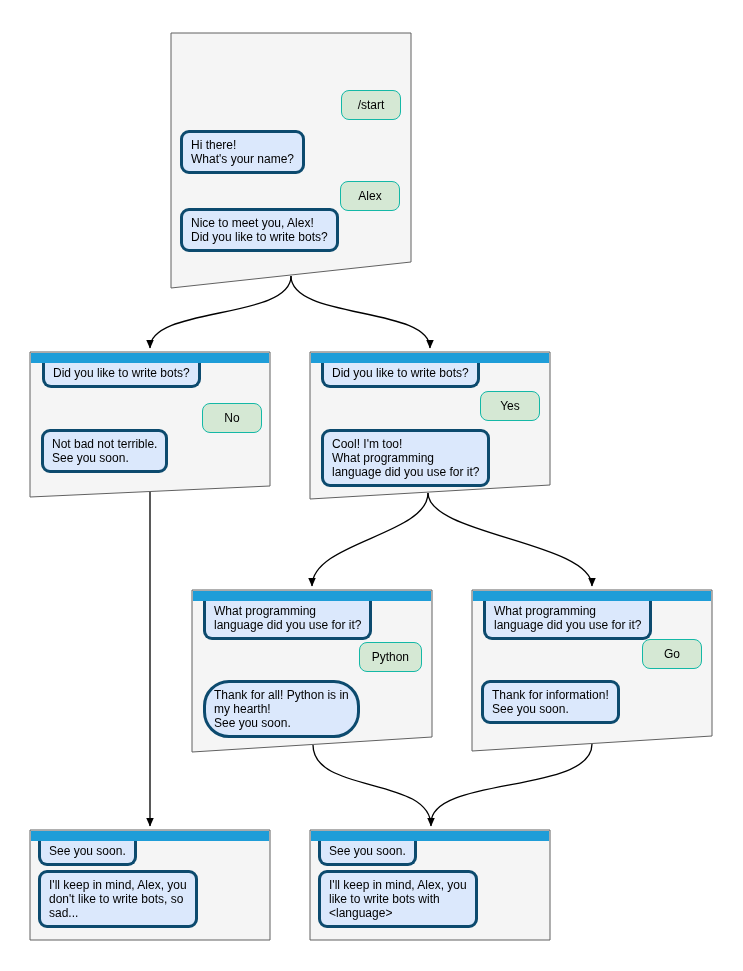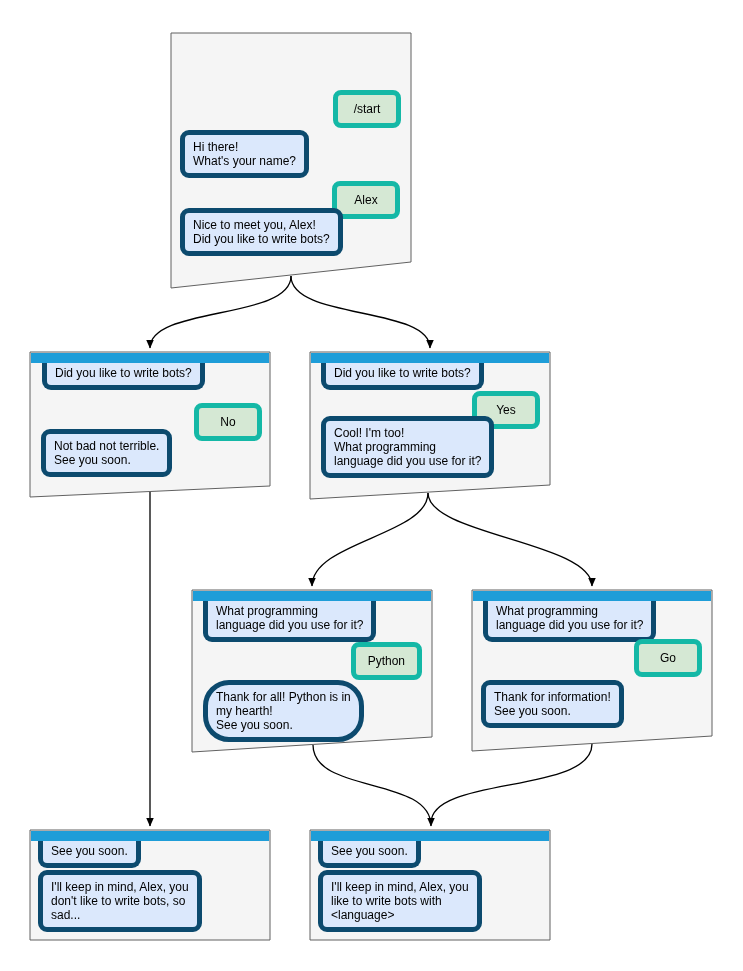--- a/index.html
+++ b/index.html
@@ -15,23 +15,23 @@
   .avatar{
     width:40px;height:40px;border-radius:50%;background:#ffffff;
     border:2px solid #2e2e2e;display:flex;align-items:center;justify-content:center;
     flex:0 0 auto;
   }
   .title{color:#ffffff;font-weight:bold;font-size:15.5px;letter-spacing:.2px;}
   .bub{
     position:absolute;white-space:pre;font-size:12px;line-height:1.18;color:#000;
     border-radius:9px;width:max-content;z-index:2;
   }
-  .bot{background:#dbe8fc;border:5px solid #0c4a6e;padding:5px 8px;}
+  .bot{background:#dbe8fc;border:3px solid #0c4a6e;padding:5px 8px;}
   .user{
-    background:#d5e8d4;border:5px solid #14b8a6;padding:7px 12px;
+    background:#d5e8d4;border:1px solid #14b8a6;padding:7px 12px;
     text-align:center;min-width:34px;border-radius:8px;
   }
   .clip{
     border-top-left-radius:0;border-top-right-radius:0;border-top:none;
     padding-top:3px;padding-bottom:5px;z-index:1;
   }
 </style>
 </head>
 <body>
 
@@ -75,21 +75,21 @@
     <div class="bub bot clip" style="left:12px;top:11px;">Did you like to write bots?</div>
     <div class="bub user" style="right:8px;top:51px;">No</div>
     <div class="bub bot" style="left:11px;top:77px;">Not bad not terrible.
 See you soon.</div>
   </div>
 
   <div class="win" style="left:310px;top:352px;width:240px;height:147px;">
     <div class="hdr hdr-thin"></div>
     <div class="bub bot clip" style="left:11px;top:11px;">Did you like to write bots?</div>
     <div class="bub user" style="right:10px;top:39px;">Yes</div>
-    <div class="bub bot" style="left:11px;top:64px;">Cool! I'm too!
+    <div class="bub bot" style="left:11px;top:77px;">Cool! I'm too!
 What programming
 language did you use for it?</div>
   </div>
 
   <div class="win" style="left:192px;top:590px;width:240px;height:162px;">
     <div class="hdr hdr-thin"></div>
     <div class="bub bot clip" style="left:11px;top:11px;">What programming
 language did you use for it?</div>
     <div class="bub user" style="right:10px;top:52px;text-align:center;">Python</div>
     <div class="bub bot" style="left:11px;top:90px;border-radius:26px;">Thank for all! Python is in

